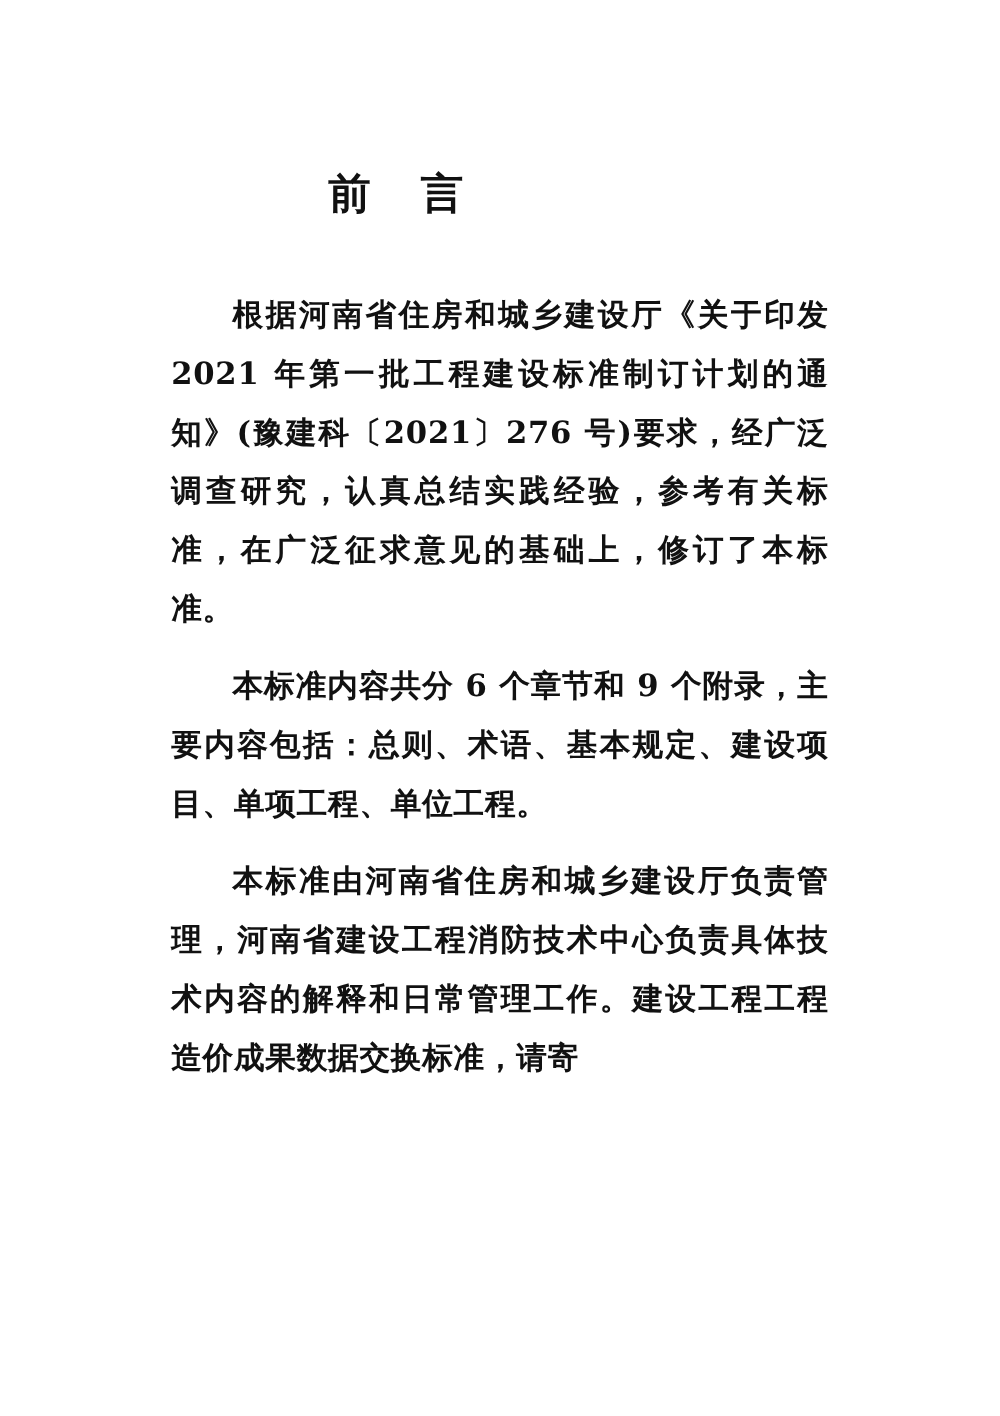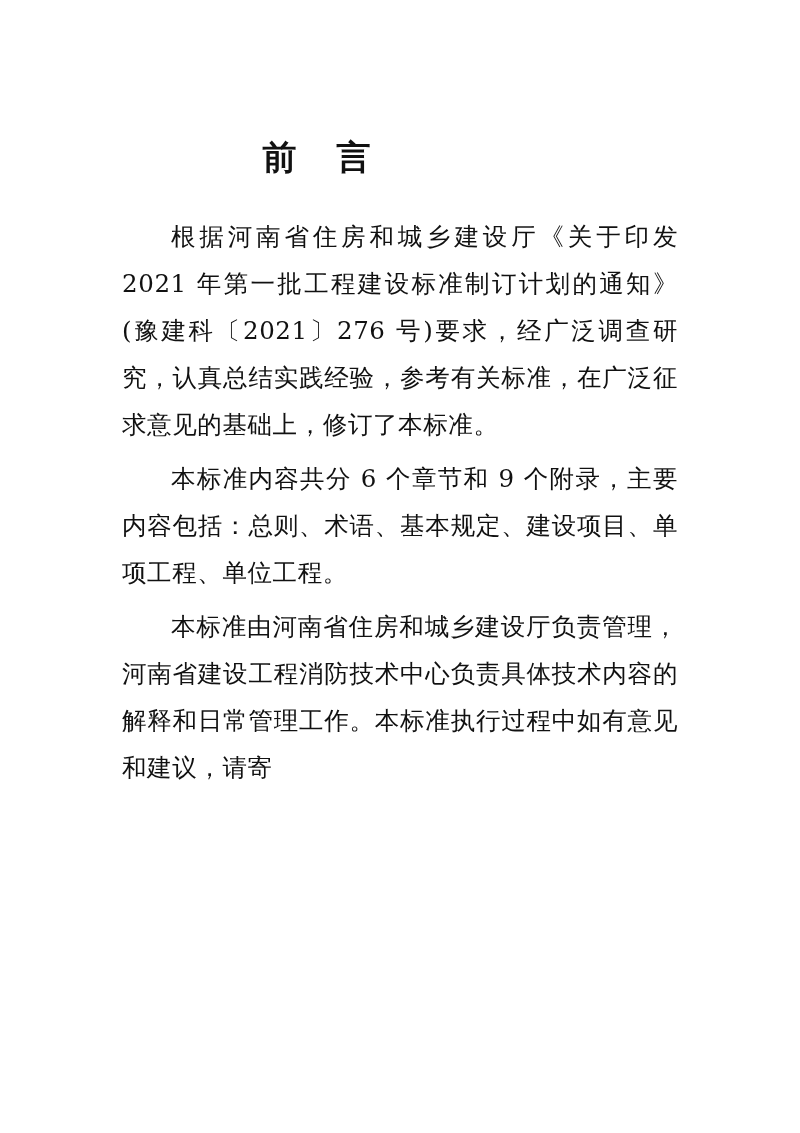--- a/index.html
+++ b/index.html
@@ -22,57 +22,58 @@
       width: 800px;
       height: 1133px;
       background: #ffffff;
     }
     .title {
       position: absolute;
       top: 136px;
       left: 0;
       width: 633px;
       text-align: center;
-      font-family: Liberation Serif, serif;
+      font-family: Liberation Mono, monospace;
       font-weight: bold;
       font-size: 34px;
       letter-spacing: 0;
       line-height: 44px;
     }
     .title span {
       display: inline-block;
     }
     .title .gap {
       width: 40px;
     }
     .body-text {
       position: absolute;
       left: 122px;
       top: 213px;
       width: 556px;
     }
     .para {
-      margin: 0;
+      margin: 15px;
       font-size: 24.5px;
       line-height: 47px;
       text-align: justify;
       text-align-last: left;
       text-indent: 49px;
       letter-spacing: 0.6px;
+      font-weight: bold;
     }
     .para + .para {
       margin-top: 7px;
     }
   </style>
 </head>
 <body>
 
 <div class="page">
   <div class="title">
     <span>前</span><span class="gap"></span><span>言</span>
   </div>
 
   <div class="body-text">
     <p class="para">根据河南省住房和城乡建设厅《关于印发 2021 年第一批工程建设标准制订计划的通知》(豫建科〔2021〕276 号)要求，经广泛调查研究，认真总结实践经验，参考有关标准，在广泛征求意见的基础上，修订了本标准。</p>
     <p class="para">本标准内容共分 6 个章节和 9 个附录，主要内容包括：总则、术语、基本规定、建设项目、单项工程、单位工程。</p>
-    <p class="para">本标准由河南省住房和城乡建设厅负责管理，河南省建设工程消防技术中心负责具体技术内容的解释和日常管理工作。本标准执行过程中如有意见和建议，请寄</p>
+    <p class="para">本标准由河南省住房和城乡建设厅负责管理，河南省建设工程消防技术中心负责具体技术内容的解释和日常管理工作。建设工程工程造价成果数据交换标准，请寄</p>
   </div>
 </div>
 
 </body></html>

